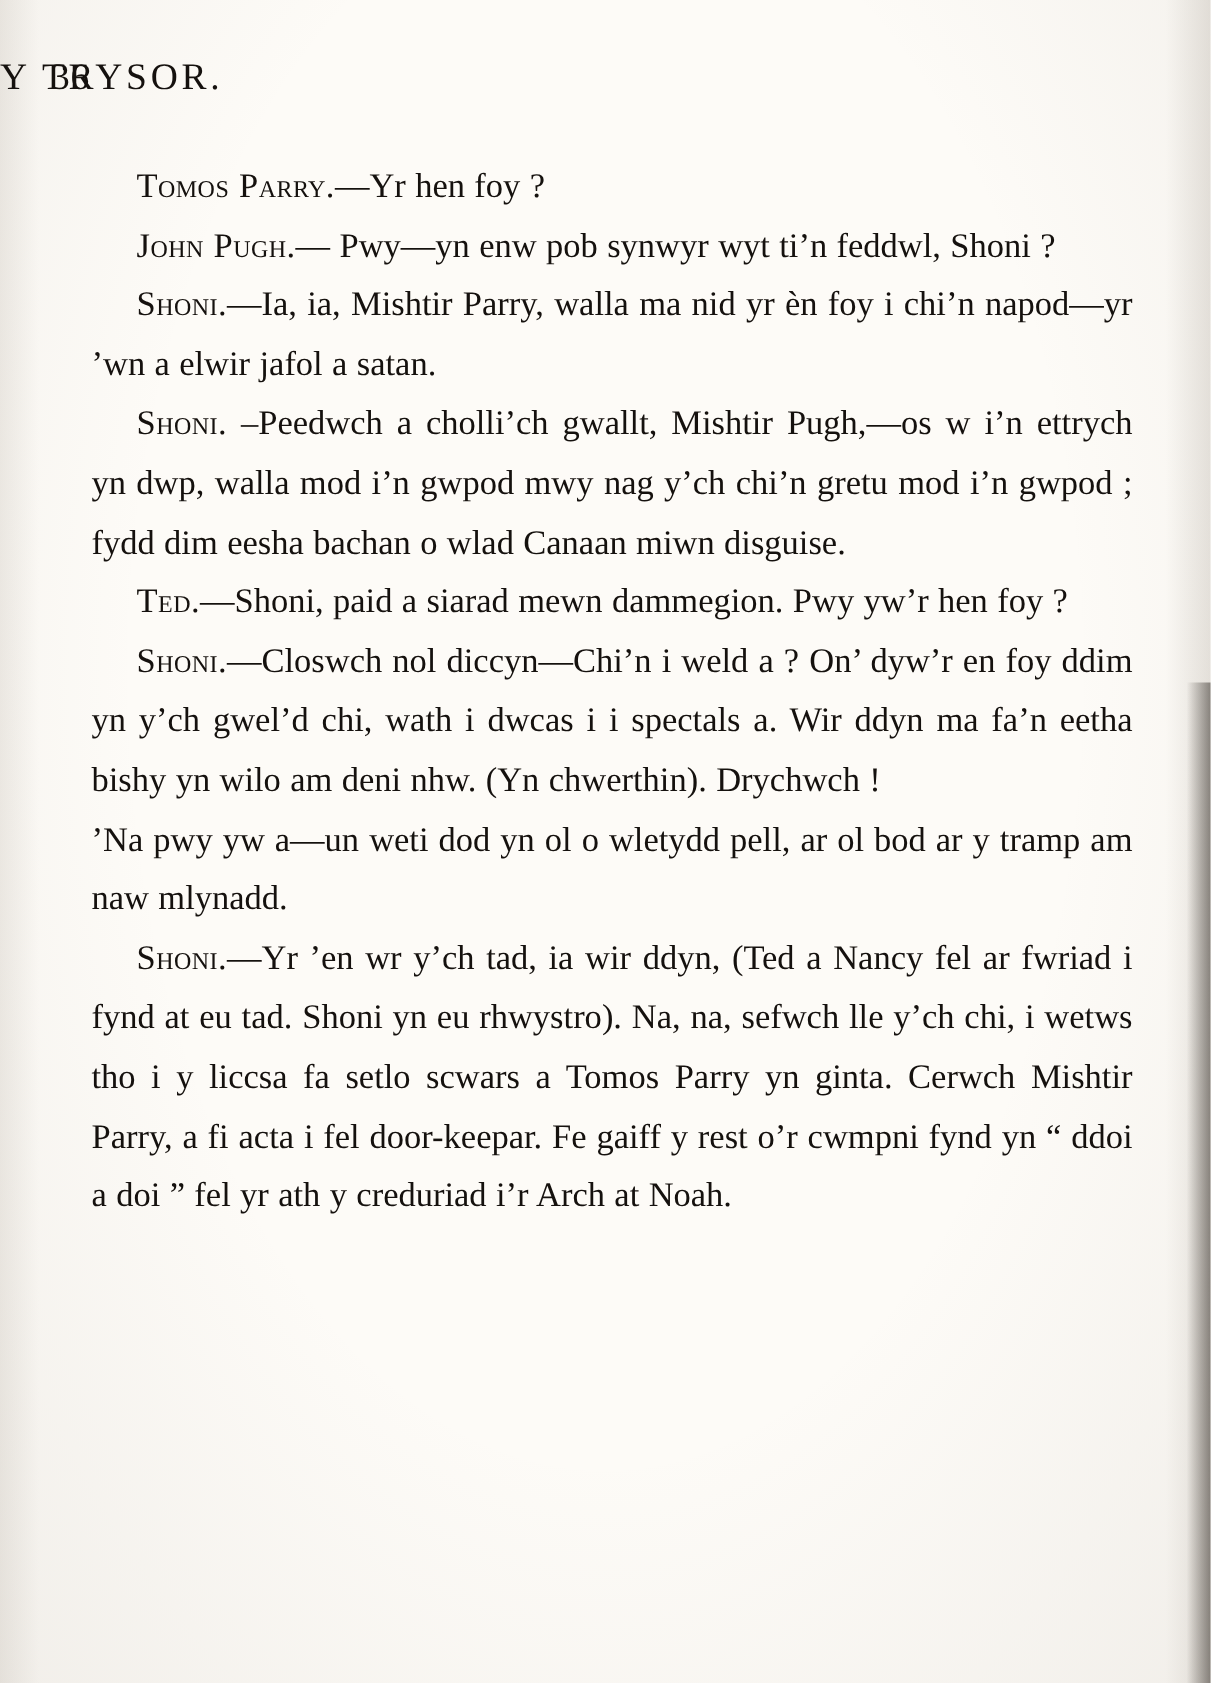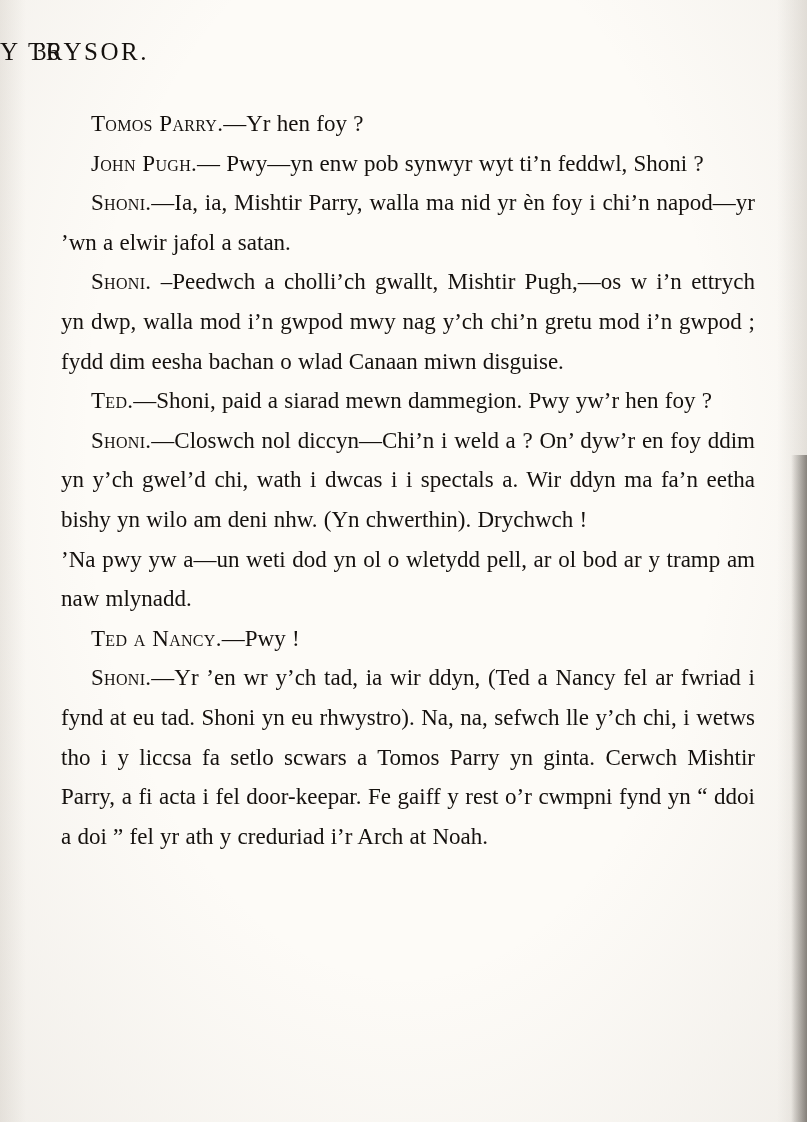--- a/index.html
+++ b/index.html
@@ -129,22 +129,19 @@
 
     <p class="indent">
       <span class="sc">Shoni.</span><span>—Closwch nol diccyn—Chi’n i weld a ?  On’ dyw’r en foy ddim yn y’ch gwel’d chi, wath i dwcas i i spectals a.    Wir ddyn ma fa’n eetha bishy yn wilo am deni nhw.   (</span><span class="it">Yn chwerthin</span><span>).   Drychwch !</span>
     </p>
 
 
     <p class="no-indent">
       <span>’Na pwy yw a—un weti dod yn ol o wletydd pell, ar ol bod ar y tramp am naw mlynadd.</span>
     </p>
 
-    <p class="indent">
-      <span class="sc">Ted a Nancy.</span><span>—Pwy !</span>
-    </p>
 
     <p class="indent">
       <span class="sc">Shoni.</span><span>—Yr ’en wr y’ch tad, ia wir ddyn, (</span><span class="it">Ted a Nancy fel ar fwriad i fynd at eu tad.   Shoni yn eu rhwystro</span><span>).  Na, na, sefwch lle y’ch chi, i wetws tho i y liccsa fa setlo scwars a Tomos Parry yn ginta.   Cerwch Mishtir Parry, a fi acta i fel door-keepar.   Fe gaiff y rest o’r cwmpni fynd yn “ ddoi a doi ” fel yr ath y creduriad i’r Arch at Noah.</span>
     </p>
 
   </div>
 </div>
 
 </body></html>

